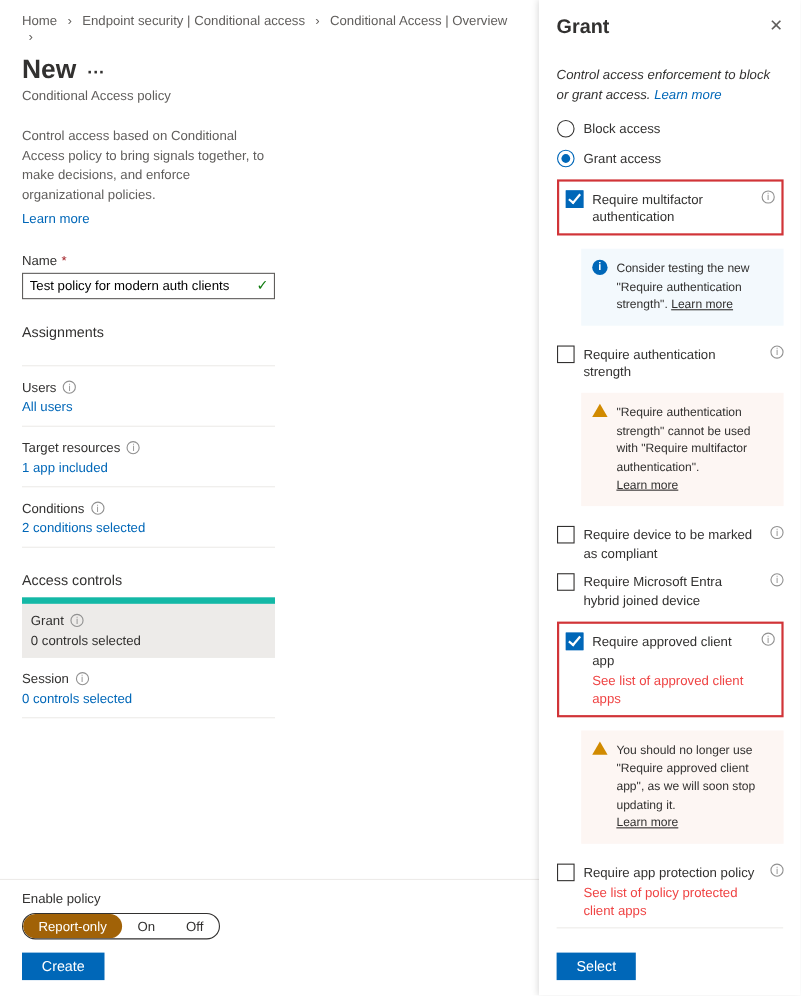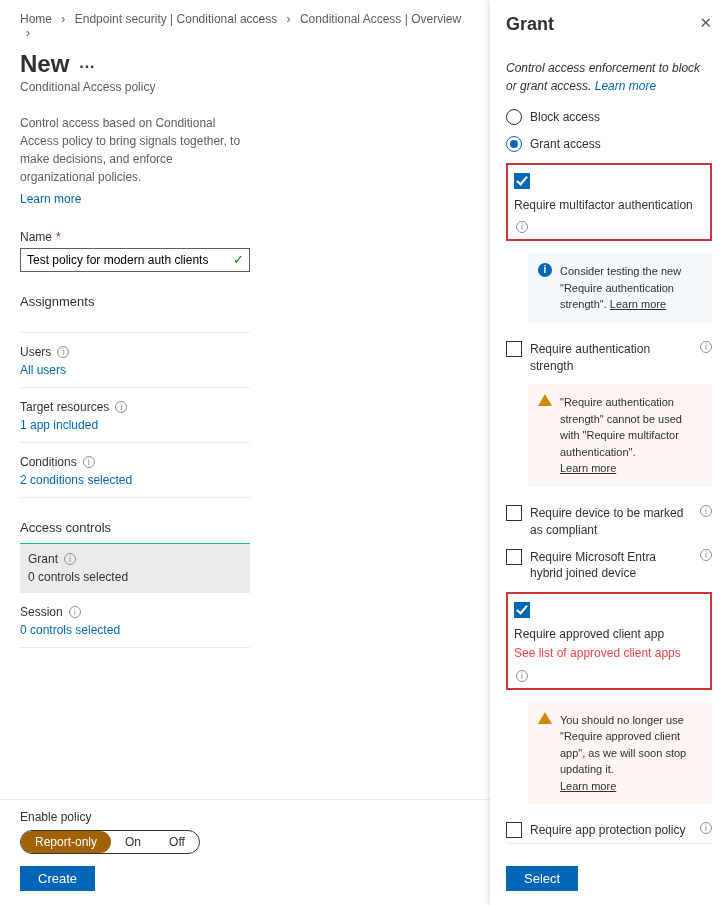--- a/index.html
+++ b/index.html
@@ -61,21 +61,21 @@
     position: absolute; right: 6px; top: 4px;
     color: #107c10; font-size: 13px;
   }
 
   .section-head { font-size: 13px; font-weight: 400; color:#323130; margin-top: 22px; padding-bottom: 23px; border-bottom: 1px solid #edebe9; }
   .row-label { font-size: 12px; color: #323130; margin-top: 12px; display:flex; align-items:center; gap:6px;}
   .row-value { font-size: 12px; margin-top: 4px; }
   .row-sep { border-bottom: 1px solid #edebe9; padding-bottom: 10px; }
 
   .sub-section { margin-top: 22px; }
-  .sub-section-head { font-size: 13px; padding-bottom: 8px; border-bottom: 1px solid #14b8a6; }
+  .sub-section-head { font-size: 13px; padding-bottom: 8px; border-bottom: 6px solid #14b8a6; }
 
   .grant-row {
     background: #edebe9;
     padding: 8px 8px;
     margin-top: 0;
   }
   .grant-row .row-label { margin-top: 0; }
   .grant-row .row-value { color:#323130; }
 
   .info-ic {
@@ -165,21 +165,21 @@
   .row-info {
     width:14px; flex-shrink:0;
     display:flex; justify-content:flex-end; align-items:flex-start;
   }
 
   .red-box {
     border:2px solid #d13438;
     padding:8px 6px 6px 6px;
     margin-bottom:12px;
   }
-  .red-box .check-row { margin-bottom:0;flex-direction:column; }
+  .red-box .check-row { margin-bottom:0; }
 
   .callout {
     display:flex; gap:8px;
     background:#f3f9fd;
     padding:10px 10px;
     font-size:11px;
     line-height:1.5;
     margin:4px 0 18px 0;
   }
   .callout.info .ic {

